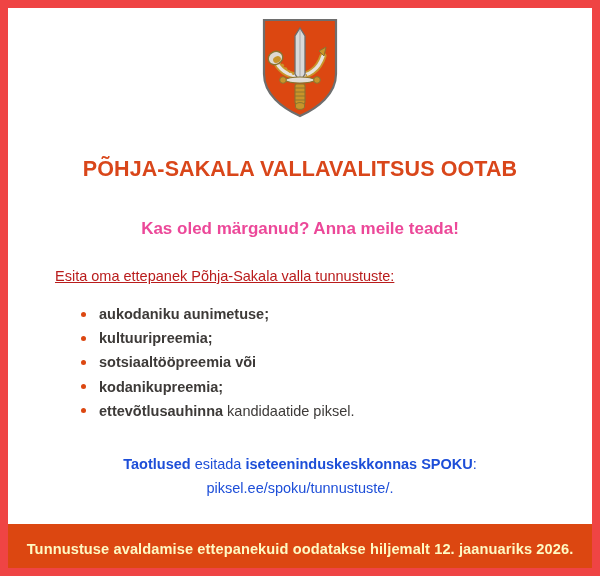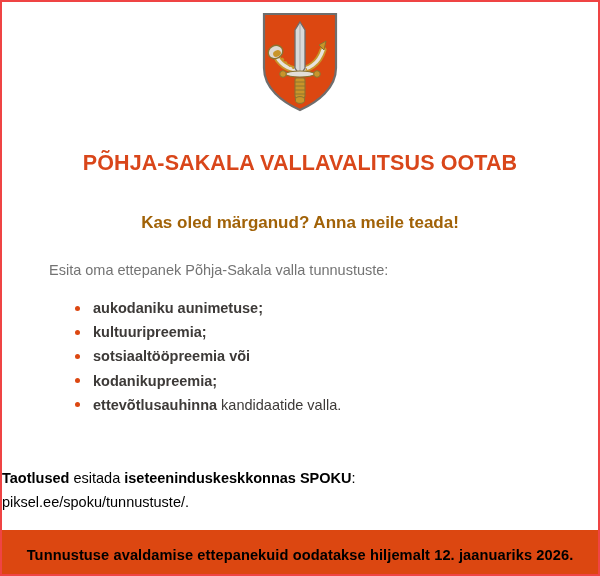--- a/index.html
+++ b/index.html
@@ -9,21 +9,21 @@
   }
   body {
     font-family: "Liberation Sans", sans-serif;
   }
   .poster {
     position: relative;
     width: 600px;
     height: 576px;
     box-sizing: border-box;
     background: #ffffff;
-    border: 2px solid #ef4444;
+    border: 8px solid #ef4444;
     overflow: hidden;
   }
 
   
   .crest-wrap {
     position: absolute;
     top: 10px;
     left: 0;
     width: 100%;
     height: 105px;
@@ -50,37 +50,38 @@
   }
   .title .line { display: block; }
 
   
   .subtitle {
     position: absolute;
     top: 211px;
     left: 0;
     width: 100%;
     text-align: center;
-    color: #a16207;
+    color: #ec4899;
     font-weight: bold;
     font-size: 17px;
   }
 
   
   .body-block {
     position: absolute;
     top: 258px;
     left: 47px;
     right: 40px;
   }
   .intro {
-    color: #737373;
+    color: #b91c1c;
     font-size: 14.5px;
     line-height: 20px;
     margin: 0 0 4px 0;
+    text-decoration: underline;
   }
   ul.list {
     list-style: none;
     margin: 16px;
     padding: 0;
   }
   ul.list li {
     position: relative;
     padding-left: 28px;
     font-size: 14.5px;
@@ -97,45 +98,45 @@
     border-radius: 50%;
     background: #dc4711;
   }
   ul.list li .reg {
     font-weight: normal;
   }
 
   
   .apply {
     position: absolute;
-    top: 465px;
-    left: 0;
-    width: 100%;
-    text-align: left;
-    color: #000000;
+    top: 445px;
+    left: 0;
+    width: 100%;
+    text-align: center;
+    color: #1d4ed8;
     font-size: 14.5px;
     line-height: 23.5px;
   }
   .apply .b { font-weight: bold; }
   .apply .url { display: block; }
 
   
   .footer {
     position: absolute;
     left: -4px;
     right: -4px;
     bottom: -4px;
     height: 48px;
     background: #dc4711;
     display: flex;
     align-items: center;
     justify-content: center;
   }
   .footer-text {
-    color: #000000;
+    color: #fef9c3;
     font-weight: bold;
     font-size: 14.6px;
     letter-spacing: 0.1px;
     padding-top: 2px;
   }
 </style>
 </head>
 <body>
 
 <div class="poster">
@@ -188,21 +189,21 @@
       <li>
         <span class="dot"></span><span>kultuuripreemia;</span><span class="reg"></span>
       </li>
       <li>
         <span class="dot"></span><span>sotsiaaltööpreemia või</span><span class="reg"></span>
       </li>
       <li>
         <span class="dot"></span><span>kodanikupreemia;</span><span class="reg"></span>
       </li>
       <li>
-        <span class="dot"></span><span>ettevõtlusauhinna</span><span class="reg"> kandidaatide valla.</span>
+        <span class="dot"></span><span>ettevõtlusauhinna</span><span class="reg"> kandidaatide piksel.</span>
       </li>
     </ul>
   </div>
 
   <div class="apply">
     <span class="b">Taotlused</span><span> esitada </span><span class="b">iseteeninduskeskkonnas SPOKU</span><span>:</span>
     <span class="url">piksel.ee/spoku/tunnustuste/.</span>
   </div>
 
   <div class="footer">

